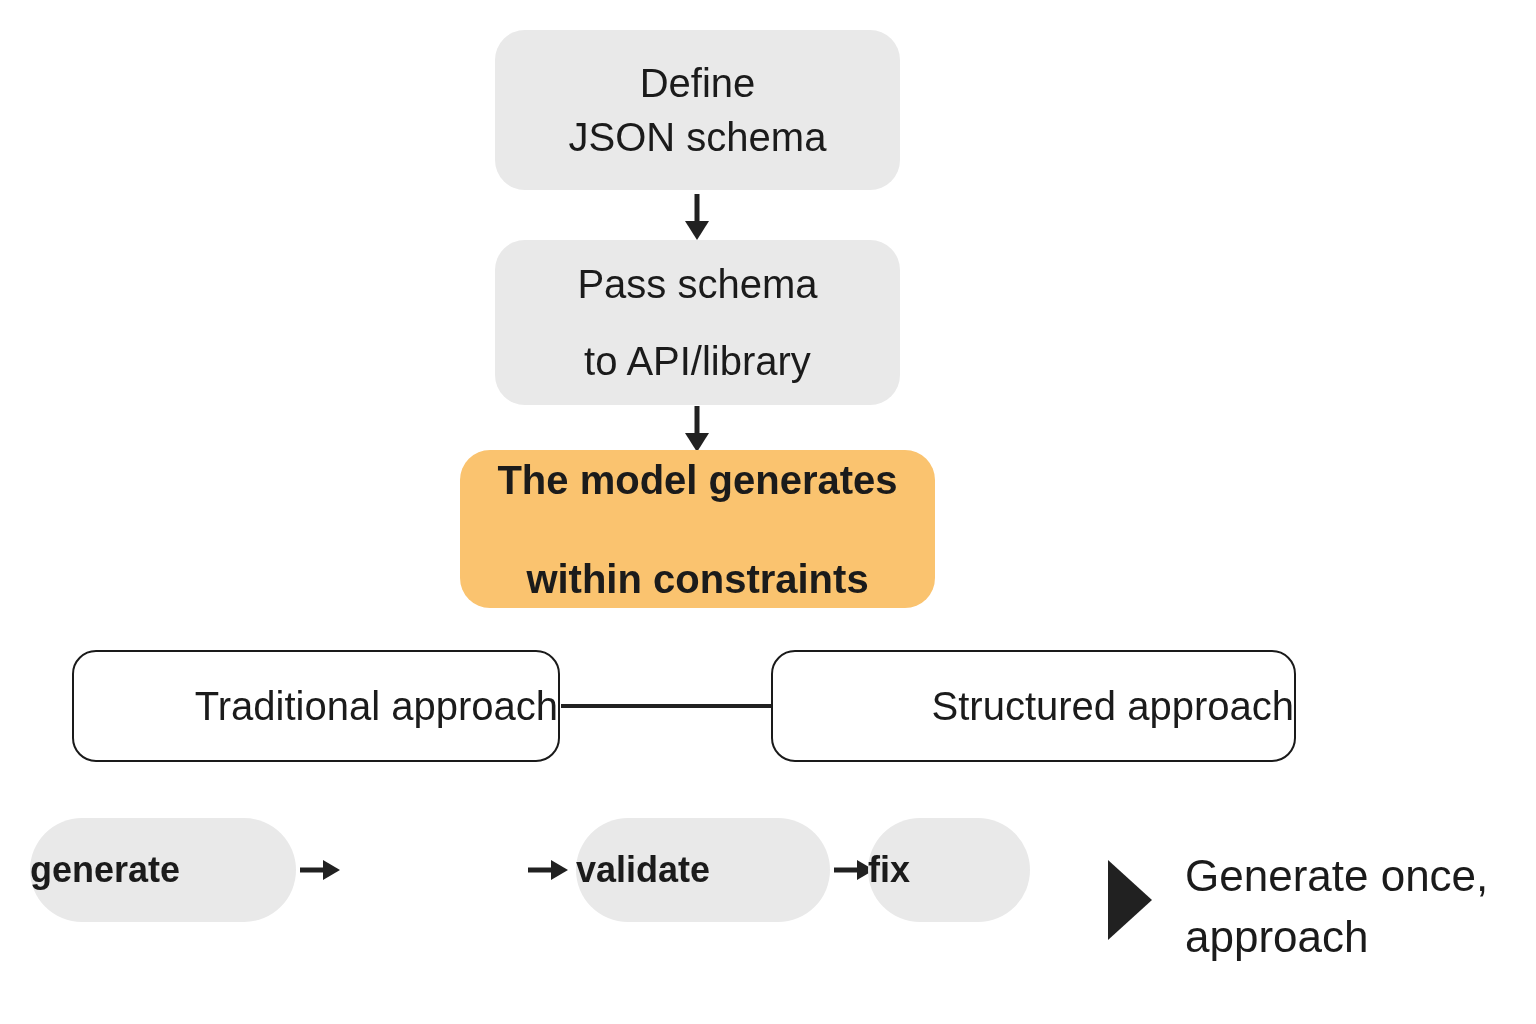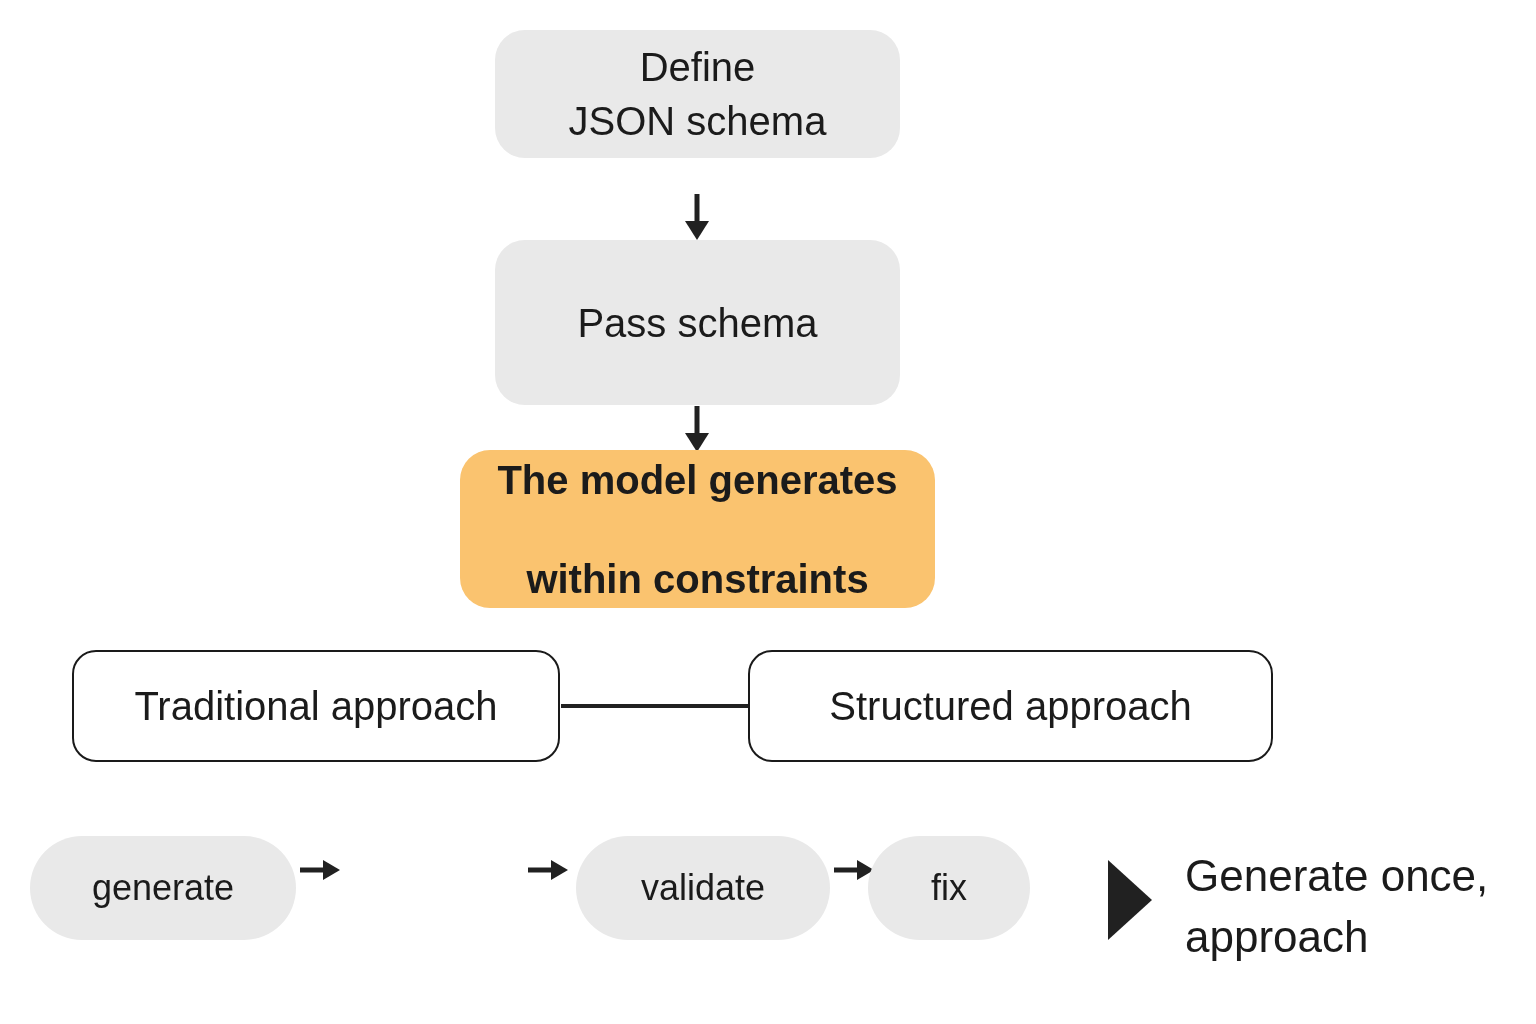--- a/index.html
+++ b/index.html
@@ -38,55 +38,53 @@
     background: var(--orange-box);
     font-weight: 700;
     gap: 45px;
   }
   .outline-box {
     background: var(--background);
     border: 2.5px solid var(--outline);
     border-radius: 24px;
     display: flex;
     align-items: center;
-    justify-content: center;
+    justify-content: flex-end;
     text-align: center;
     font-size: 40px;
     font-weight: 400;
     color: var(--text);
   }
   .pill {
     background: var(--gray-box);
     border-radius: 52px;
     display: flex;
     align-items: center;
-    justify-content: center;
     font-size: 36px;
-    font-weight: 400;
+    font-weight: 700;
     color: var(--text);
-    margin-top: 18px;
   }
   .arrow-svg { display: block; color: var(--arrow); }
   .arrow-svg line { stroke: currentColor; }
   .arrow-svg polygon { fill: currentColor; }
   .callout-text {
     font-size: 44px;
     font-weight: 400;
     line-height: 1.38;
     color: var(--text);
   }
   
-  .box-define   { left: 495px; top: 30px;  width: 405px; height: 128px; }
+  .box-define   { left: 495px; top: 30px;  width: 405px; height: 160px; }
   .arrow-1      { left: 684px; top: 194px; }
   .box-pass     { left: 495px; top: 240px; width: 405px; height: 165px; gap: 23px; }
   .arrow-2      { left: 684px; top: 406px; }
   .box-model    { left: 460px; top: 450px; width: 475px; height: 158px; }
   .box-trad     { left: 72px;  top: 650px; width: 488px; height: 112px; }
   .connector    { left: 561px; top: 693px; }
-  .box-struct   { left: 748px; top: 650px; width: 525px; height: 112px; }
+  .box-struct   { left: 771px; top: 650px; width: 525px; height: 112px; }
   .pill-generate{ left: 30px;  top: 818px; width: 266px; height: 104px; }
   .pill-arrow-1 { left: 300px; top: 857px; }
   .pill-parse   { left: 344px; top: 818px; width: 168px; height: 104px; }
   .pill-arrow-2 { left: 528px; top: 857px; }
   .pill-validate{ left: 576px; top: 818px; width: 254px; height: 104px; }
   .pill-arrow-3 { left: 834px; top: 857px; }
   .pill-fix     { left: 868px; top: 818px; width: 162px; height: 104px; }
   .triangle     { left: 1108px; top: 860px; }
   .callout      { left: 1185px; top: 846px; }
 </style>
@@ -102,20 +100,21 @@
 
   <div class="abs arrow-1">
     <svg class="arrow-svg" width="26" height="46" viewBox="0 0 26 46">
       <line x1="13" y1="0" x2="13" y2="30" stroke-width="5"></line>
       <polygon points="1,27 25,27 13,46"></polygon>
     </svg>
   </div>
 
   <div class="abs flow-box box-pass">
     <span>Pass schema</span>
+    <span>to API/library</span>
   </div>
 
   <div class="abs arrow-2">
     <svg class="arrow-svg" width="26" height="46" viewBox="0 0 26 46">
       <line x1="13" y1="0" x2="13" y2="30" stroke-width="5"></line>
       <polygon points="1,27 25,27 13,46"></polygon>
     </svg>
   </div>
 
   <div class="abs flow-box highlight box-model">

